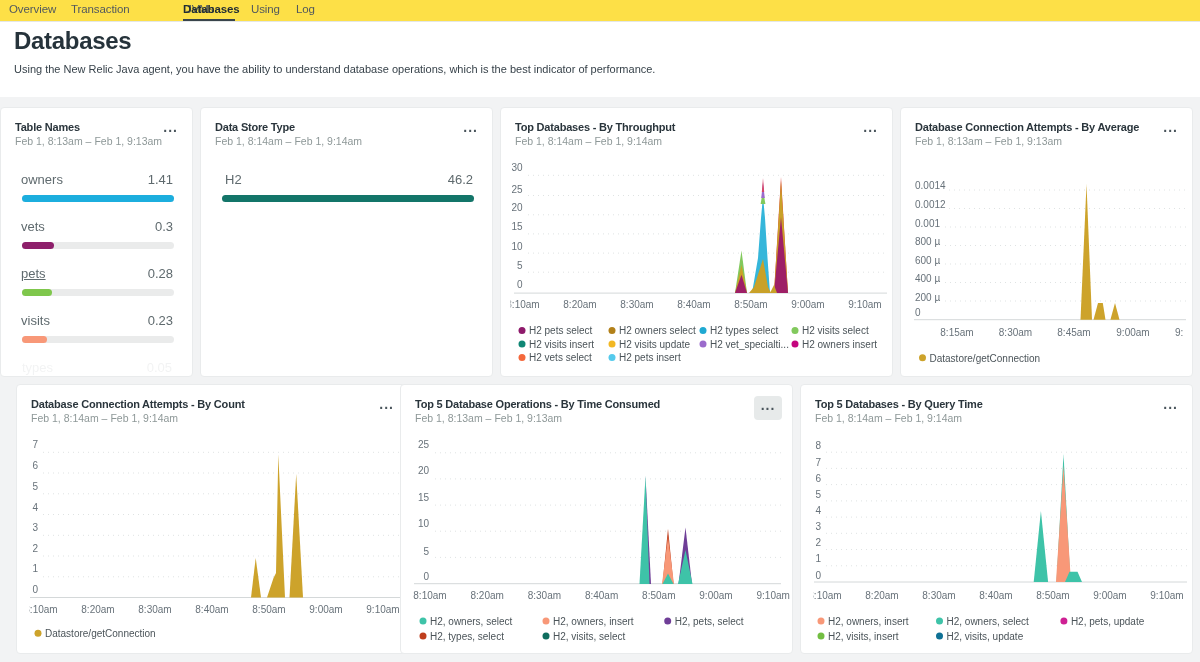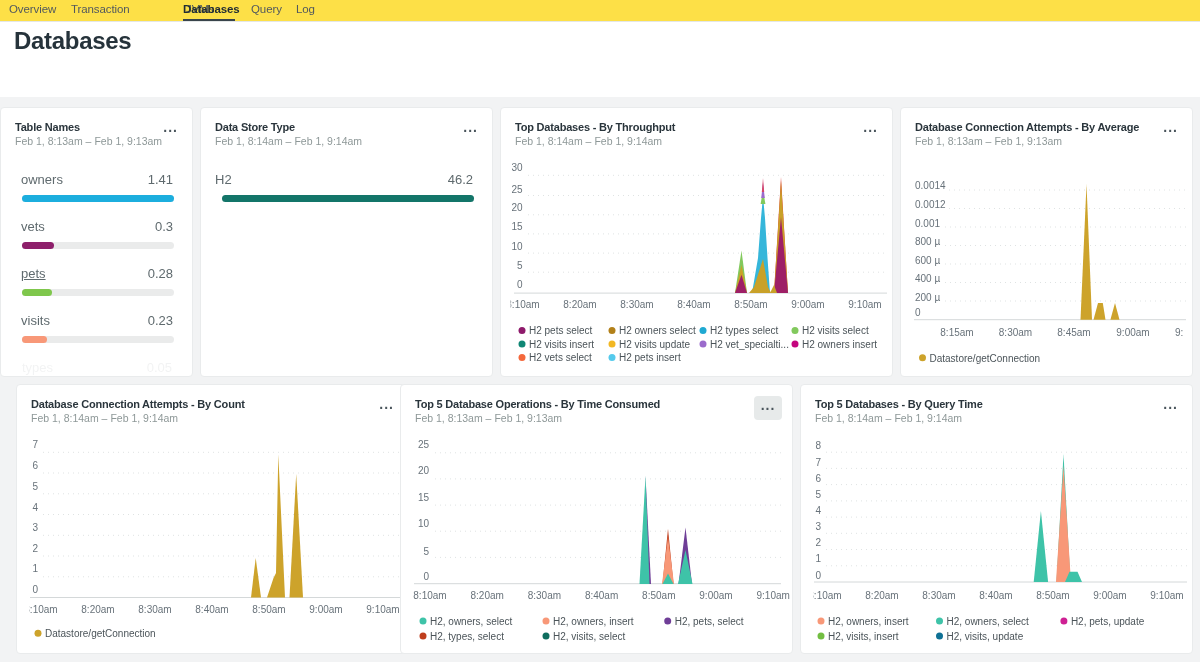--- a/index.html
+++ b/index.html
@@ -24,26 +24,27 @@
 .ax{font-size:10px;fill:#68727a;}
 .lg{font-size:10px;fill:#4b5459;}
 </style>
 </head>
 <body>
 <div class="nav">
   <span class="tab" style="left:9px;">Overview</span>
   <span class="tab" style="left:71px;">Transaction</span>
   <span class="tab" style="left:142px;margin-left:44px;">JVMs</span>
   <span class="tab active" style="left:183px;">Databases</span>
-  <span class="tab" style="left:251px;">Query</span>
+  <span class="tab" style="left:251px;">Using</span>
   <span class="tab" style="left:296px;">Log</span>
   <span class="tabline" style="left:183px;width:52px;"></span>
 </div>
 <div class="hdr">
   <h1>Databases</h1>
+  <p>Using the New Relic Java agent, you have the ability to understand database operations, which is the best indicator of performance.</p>
 </div>
 
 <div class="card" id="c1" style="left:0px;top:107px;width:193px;height:270px;">
   <span class="ct">Table Names</span>
   <span class="cs">Feb 1, 8:13am – Feb 1, 9:13am</span>
   <span class="dots" style="right:14px;">...</span>
   <span class="bl" style="left:20px;top:64px;">owners</span>
     <span class="bv" style="right:19px;top:64px;">1.41</span>
   <div class="track" style="left:21px;top:87px;width:152px;"></div>
   <div class="fill" style="left:21px;top:87px;width:152px;background:#1caede;"></div>
@@ -60,21 +61,21 @@
   <div class="track" style="left:21px;top:228px;width:152px;"></div>
   <div class="fill" style="left:21px;top:228px;width:25px;background:#f89878;"></div>
   <span class="bl" style="left:21px;top:252px;opacity:0.08;">types</span>
     <span class="bv" style="right:20px;top:252px;opacity:0.08;">0.05</span>
 </div>
 
 <div class="card" id="c2" style="left:200px;top:107px;width:293px;height:270px;">
   <span class="ct">Data Store Type</span>
   <span class="cs">Feb 1, 8:14am – Feb 1, 9:14am</span>
   <span class="dots" style="right:14px;">...</span>
-  <span class="bl" style="left:14px;top:64px;">H2</span>
+  <span class="bl" style="left:24px;top:64px;">H2</span>
     <span class="bv" style="right:19px;top:64px;">46.2</span>
   <div class="track" style="left:21px;top:87px;width:252px;"></div>
   <div class="fill" style="left:21px;top:87px;width:252px;background:#137569;"></div>
 </div>
 
 <div class="card" id="c3" style="left:500px;top:107px;width:393px;height:270px;">
   <span class="ct">Top Databases - By Throughput</span>
   <span class="cs">Feb 1, 8:14am – Feb 1, 9:14am</span>
   <span class="dots" style="right:14px;">...</span>
   <svg width="391" height="268" viewBox="0 0 391 268">

